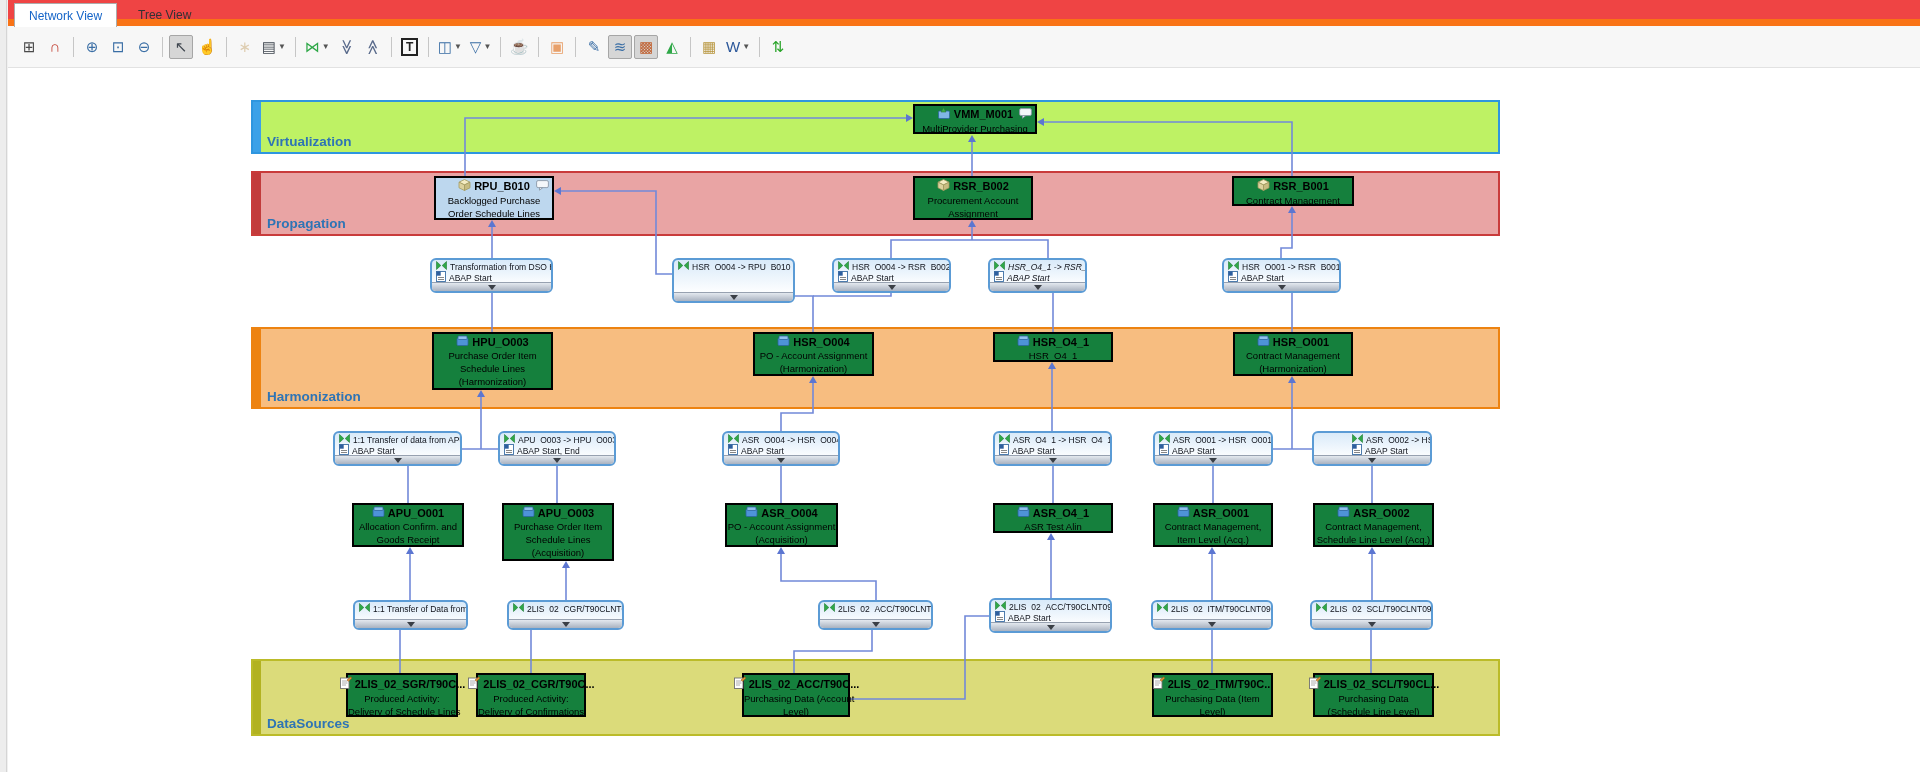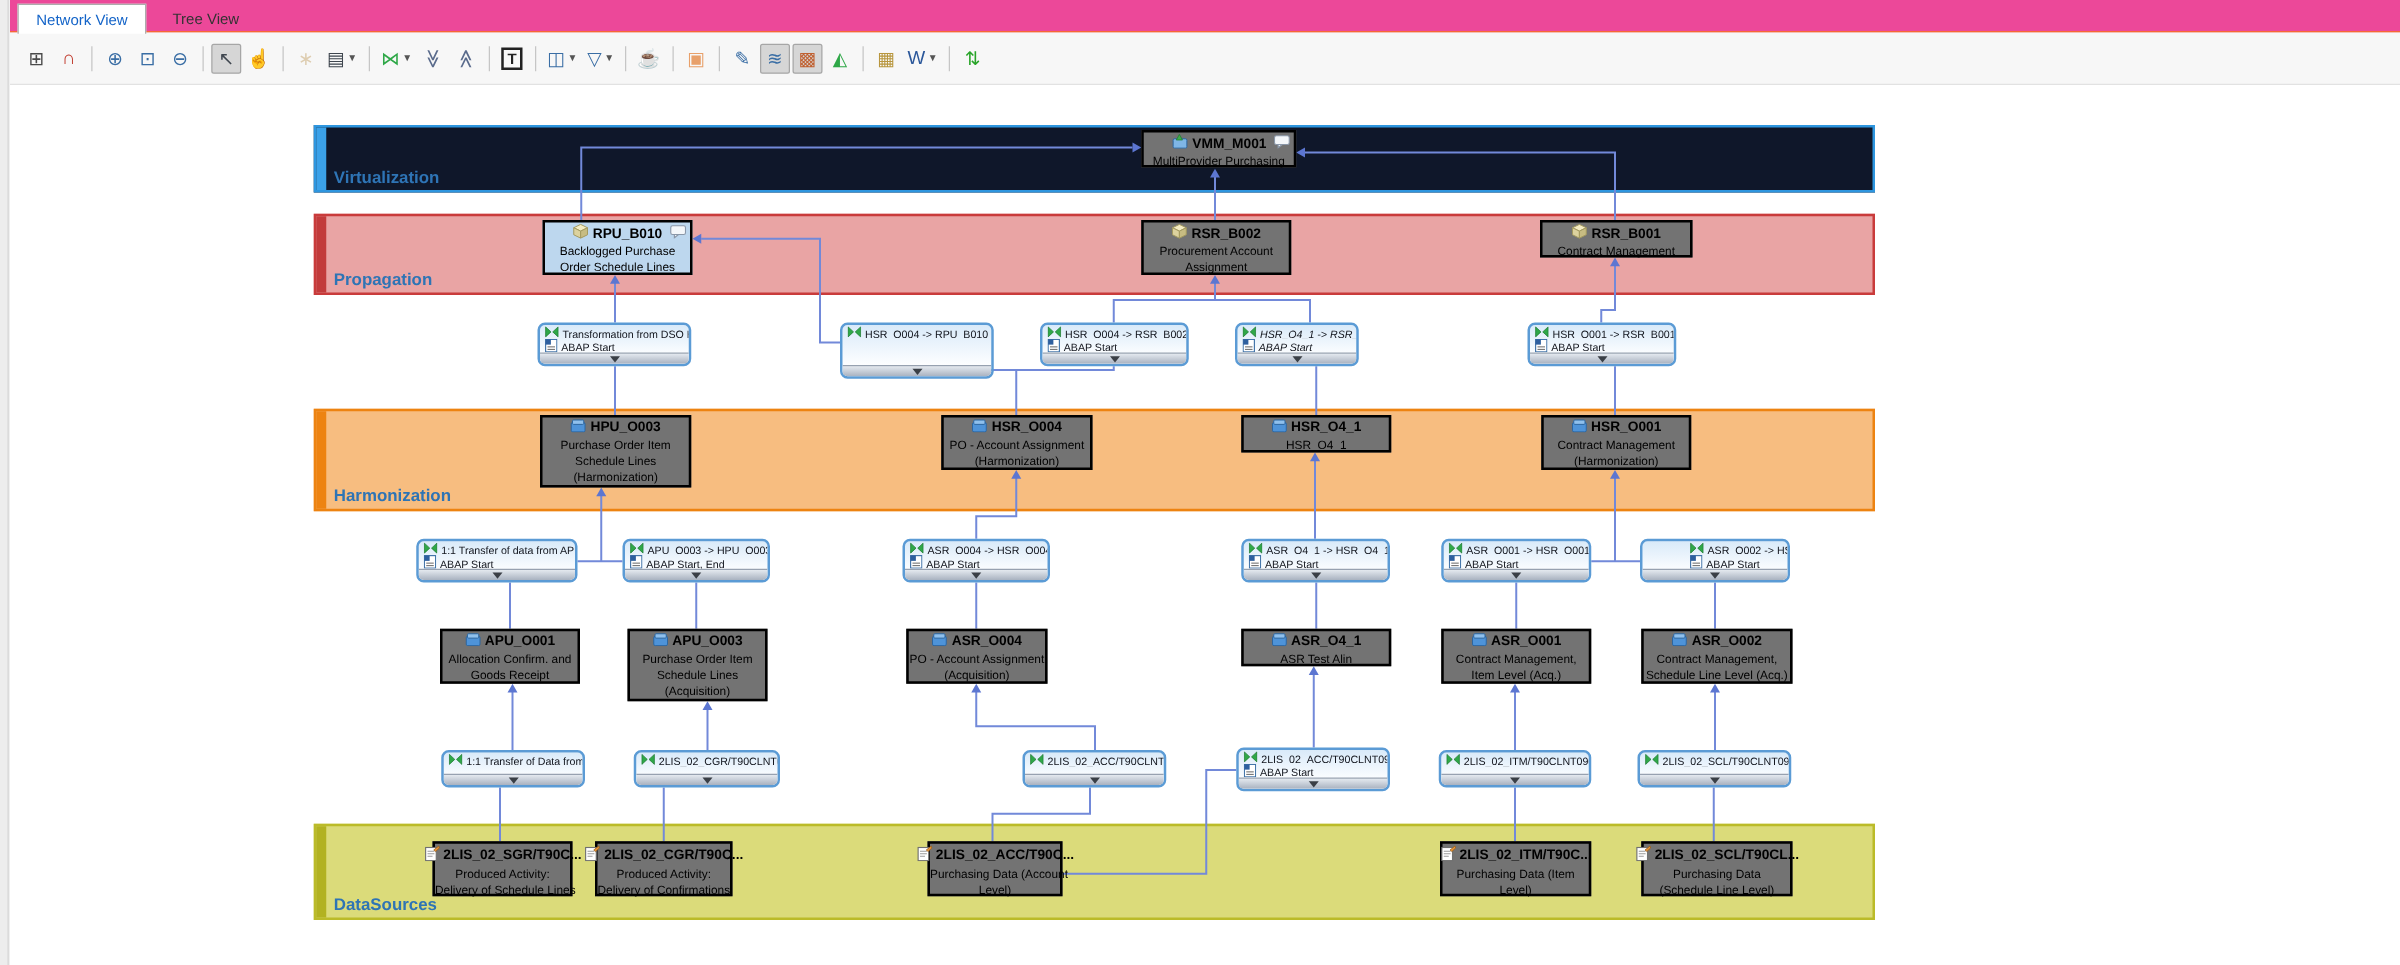--- a/index.html
+++ b/index.html
@@ -8,21 +8,21 @@
     width:1920px; height:772px; overflow:hidden; position:relative;
     background:#F0F0F0; font-family:"Liberation Sans", sans-serif;
     -webkit-font-smoothing:antialiased;
   }
   
   .splitter { position:absolute; left:0; top:0; width:7px; height:772px;
     background:#EDEDED; border-right:1px solid #D5D5D5; }
 
   
   .tabbar { position:absolute; left:8px; top:0; right:0; height:26px;
-    background:#ec4899; border-bottom:1px solid #f97316; }
+    background:#ef4444; border-bottom:7px solid #f97316; }
   .tab { position:absolute; top:3px; height:24px; padding:0 14px;
     font-size:12px; color:#333; display:flex; align-items:center; cursor:default; }
   .tab.active { background:#FFFFFF; border:1px solid #ACACAC; border-bottom:none;
     color:#1464C8; z-index:2; height:24px; }
   .tab.t0 { left:6px; }
   .tab.t1 { left:116px; }
 
   
   .toolbar { position:absolute; left:8px; top:26px; right:0; height:42px;
     background:#F7F7F7; border-bottom:1px solid #E2E2E2;
@@ -40,21 +40,21 @@
   
   .canvas { position:absolute; left:8px; top:68px; right:0; bottom:0; background:#FFFFFF; }
   #diagram { position:absolute; left:0; top:0; width:1920px; height:772px; pointer-events:none; }
 
   .band { position:absolute; border:2px solid; z-index:1; }
   .band::before { content:""; position:absolute; left:0; top:0; bottom:0; width:8px; }
   .band-label { position:absolute; left:14px; bottom:3px; font-size:13.5px; font-weight:bold; z-index:2; }
 
   #wires { position:absolute; left:0; top:0; z-index:2; }
 
-  .node { position:absolute; z-index:3; background:#737373; border:2px solid #000;
+  .node { position:absolute; z-index:3; background:#15803d; border:2px solid #000;
     text-align:center; font-size:9.5px; line-height:13px; color:#000; padding-top:1px; }
   .node .ttl { display:flex; align-items:center; justify-content:center; gap:3px;
     font-size:11px; font-weight:bold; line-height:13px; white-space:nowrap; }
   .node .ln { white-space:nowrap; }
   .node .note-badge { position:absolute; top:2px; right:3px; }
 
   .tnode { position:absolute; z-index:3; border:2px solid #5B9BD5; border-radius:6px;
     background:linear-gradient(#D9EAF9, #FDFEFF 78%); overflow:hidden;
     font-size:8.5px; color:#10131B; }
   .tnode .trow { display:flex; align-items:center; gap:3px; padding:2px 3px 0 4px;
@@ -165,21 +165,21 @@
       <span class="tdrop" data-name="word-export-icon-dropdown-arrow">▼</span>
     </div>
     <div class="tsep" data-name="toolbar-separator"></div>
     <div class="tbtn" data-name="refresh-icon">
       <span class="" data-name="refresh-icon-glyph" style="color: rgb(40, 164, 40);">⇅</span>
     </div>
   </div>
 
 <div class="canvas" data-name="network-canvas"></div>
 <div id="diagram" data-name="network-diagram">
-    <div class="band" data-name="layer-band-virtualization" style="left: 251px; top: 100px; width: 1249px; height: 54px; background: #0f172a; border-color: rgb(46, 150, 223);">
+    <div class="band" data-name="layer-band-virtualization" style="left: 251px; top: 100px; width: 1249px; height: 54px; background: #bef264; border-color: rgb(46, 150, 223);">
       <div class="band-label" data-name="layer-label-virtualization" style="color: rgb(46, 116, 181);">Virtualization</div>
     </div>
     <div class="band" data-name="layer-band-propagation" style="left: 251px; top: 171px; width: 1249px; height: 65px; background: rgb(233, 164, 164); border-color: rgb(201, 59, 59);">
       <div class="band-label" data-name="layer-label-propagation" style="color: rgb(46, 116, 181);">Propagation</div>
     </div>
     <div class="band" data-name="layer-band-harmonization" style="left: 251px; top: 327px; width: 1249px; height: 82px; background: rgb(247, 189, 128); border-color: rgb(237, 131, 17);">
       <div class="band-label" data-name="layer-label-harmonization" style="color: rgb(46, 116, 181);">Harmonization</div>
     </div>
     <div class="band" data-name="layer-band-datasources" style="left: 251px; top: 659px; width: 1249px; height: 77px; background: rgb(219, 219, 122); border-color: rgb(187, 187, 41);">
       <div class="band-label" data-name="layer-label-datasources" style="color: rgb(46, 116, 181);">DataSources</div>

